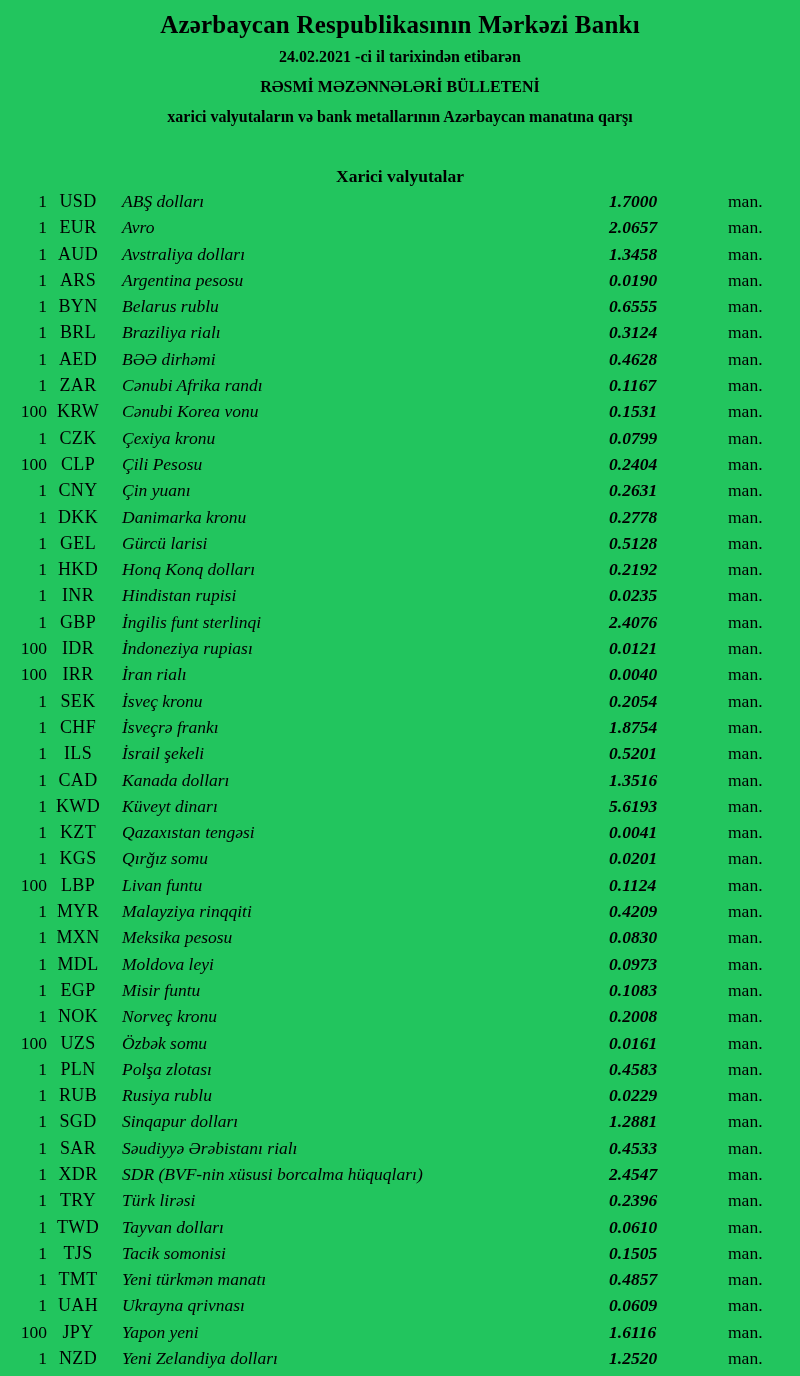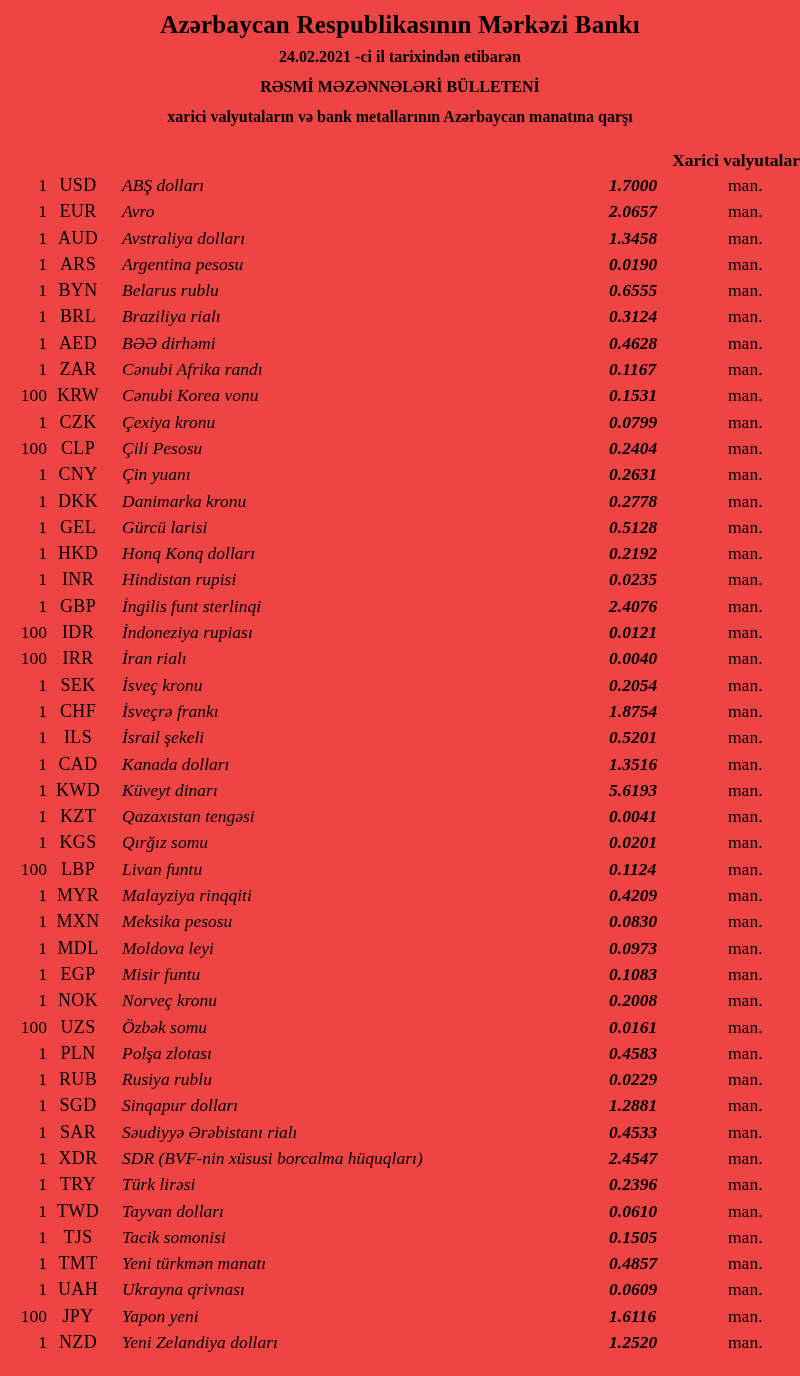--- a/index.html
+++ b/index.html
@@ -6,39 +6,39 @@
     margin: 0;
     padding: 0;
     background: #ffffff;
     color: #000000;
     font-family: "Liberation Serif", "DejaVu Serif", serif;
   }
   .page {
     position: relative;
     width: 800px;
     height: 1376px;
-    background: #ef4444;
+    background: #22c55e;
     overflow: hidden;
   }
   header { text-align: center; }
   .bank-title {
     margin: 8px 0 0 0;
     font-size: 25px;
     line-height: 34px;
     font-weight: bold;
     letter-spacing: 0.2px;
   }
   .sub-line {
     font-size: 16px;
     line-height: 30px;
     font-weight: bold;
   }
   .section-title {
-    margin-top: 16px;
-    text-align: right;
+    margin-top: 32px;
+    text-align: center;
     font-size: 17.5px;
     line-height: 24px;
     font-weight: bold;
   }
   .rates-table { width: 800px; }
   .row {
     display: grid;
     grid-template-columns: 47px 62px 1fr 104px 87px;
     height: 26.3px;
     font-size: 17.5px;

